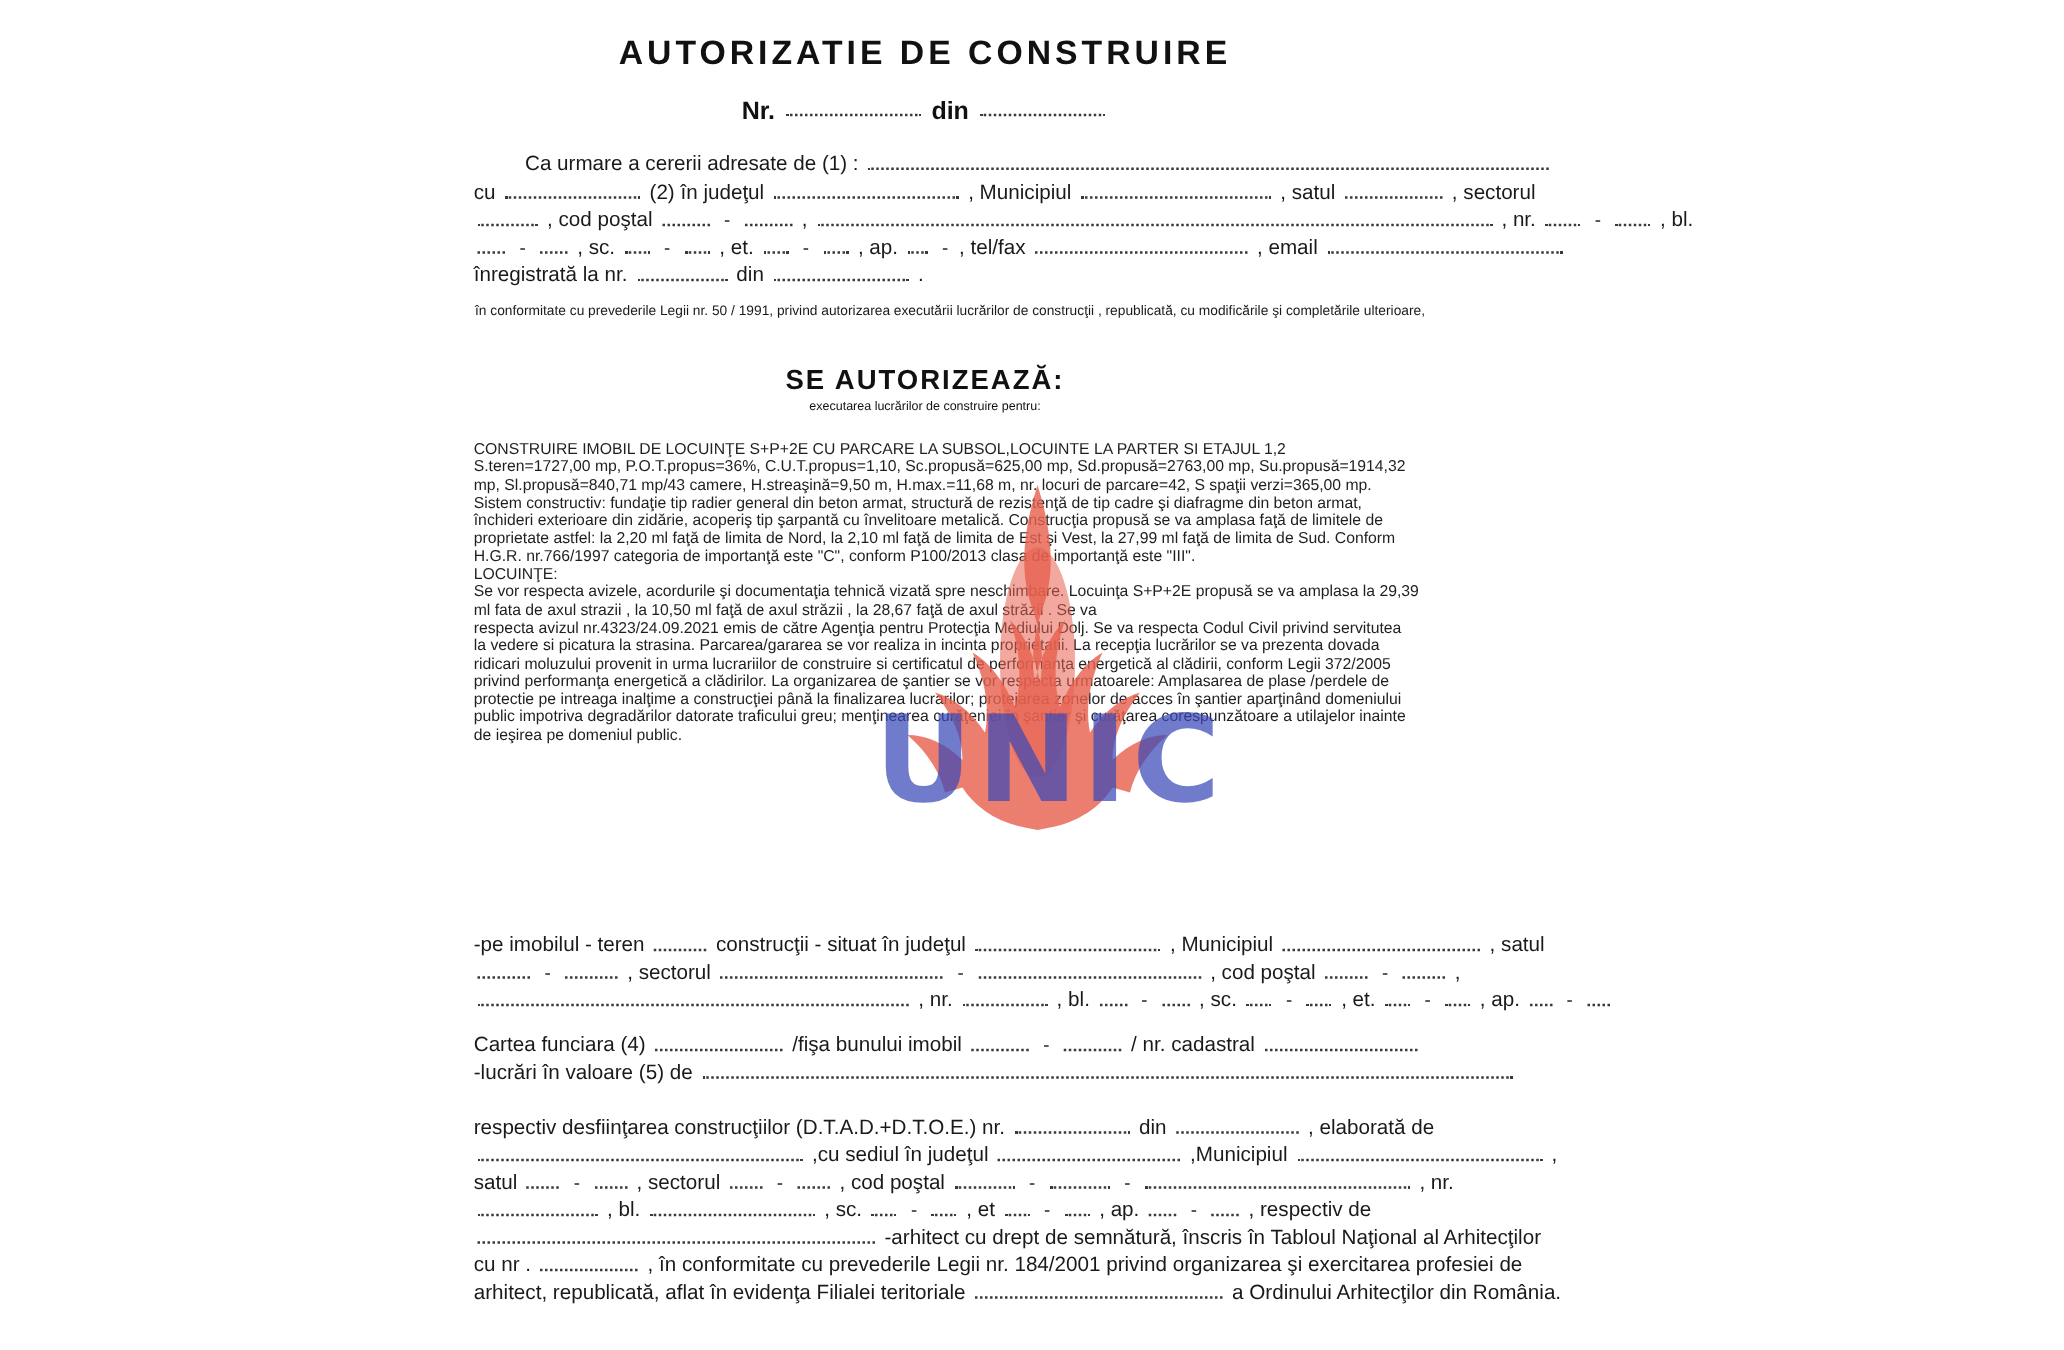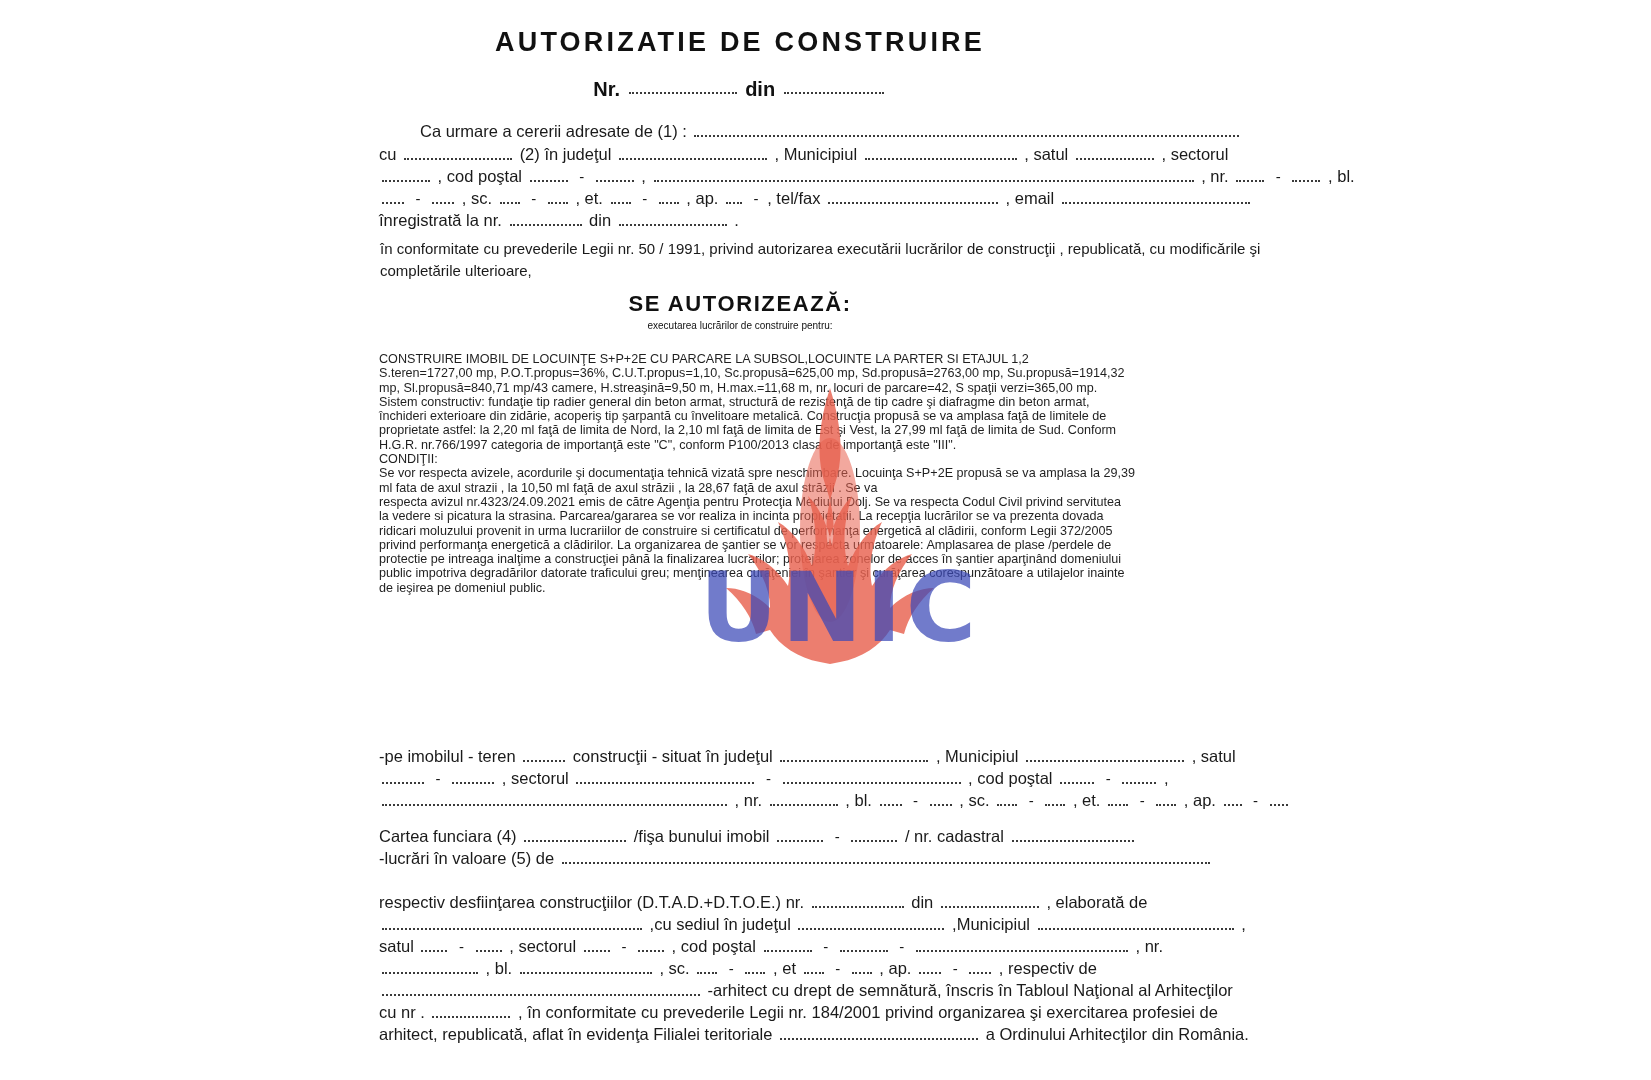--- a/index.html
+++ b/index.html
@@ -79,21 +79,21 @@
     position:absolute;
     font-size:16.5px;
     line-height:18px;
     white-space:nowrap;
     color:#1a1a1a;
   }
 
   
   .legal{
     position:absolute;left:380px;top:238px;width:900px;
-    font-size:15px;line-height:22px;
+    font-size:11px;line-height:22px;
     color:#1a1a1a;
   }
 
   
   .body-block{
     position:absolute;left:379px;top:352px;width:800px;
     font-size:12.6px;
     line-height:14.3px;
     color:#1f1f1f;
     z-index:2;
@@ -191,21 +191,21 @@
   <div class="wm-text">UNIC</div>
 
   <div class="body-block">
     <p>CONSTRUIRE IMOBIL DE LOCUINŢE S+P+2E CU PARCARE LA SUBSOL,LOCUINTE LA PARTER SI ETAJUL 1,2</p>
     <p>S.teren=1727,00 mp, P.O.T.propus=36%, C.U.T.propus=1,10, Sc.propusă=625,00 mp, Sd.propusă=2763,00 mp, Su.propusă=1914,32</p>
     <p>mp, Sl.propusă=840,71 mp/43 camere, H.streaşină=9,50 m, H.max.=11,68 m, nr. locuri de parcare=42, S spaţii verzi=365,00 mp.</p>
     <p>Sistem constructiv: fundaţie tip radier general din beton armat, structură de rezistenţă de tip cadre şi diafragme din beton armat,</p>
     <p>închideri exterioare din zidărie, acoperiş tip şarpantă cu învelitoare metalică. Construcţia propusă se va amplasa faţă de limitele de</p>
     <p>proprietate astfel: la 2,20 ml faţă de limita de Nord, la 2,10 ml faţă de limita de Est şi Vest, la 27,99 ml faţă de limita de Sud. Conform</p>
     <p>H.G.R. nr.766/1997 categoria de importanţă este "C", conform P100/2013 clasa de importanţă este "III".</p>
-    <p>CONDIŢII:</p>
+    <p>LOCUINŢE:</p>
     <p>Se vor respecta avizele, acordurile şi documentaţia tehnică vizată spre neschimbare. Locuinţa S+P+2E propusă se va amplasa la 29,39</p>
     <p>ml fata de axul strazii          , la 10,50 ml faţă de axul străzii                           , la 28,67 faţă de axul străzii                              . Se va</p>
     <p>respecta avizul nr.4323/24.09.2021 emis de către Agenţia pentru Protecţia Mediului Dolj. Se va respecta Codul Civil privind servitutea</p>
     <p>la vedere si picatura la strasina. Parcarea/gararea se vor realiza in incinta proprietatii. La recepţia lucrărilor se va prezenta dovada</p>
     <p>ridicari moluzului provenit in urma lucrariilor de construire si certificatul de performanţa energetică al clădirii, conform Legii 372/2005</p>
     <p>privind performanţa energetică a clădirilor. La organizarea de şantier se vor respecta urmatoarele: Amplasarea de plase /perdele de</p>
     <p>protectie pe intreaga inalţime a construcţiei până la finalizarea lucrarilor; protejarea zonelor de acces în şantier aparţinând domeniului</p>
     <p>public impotriva degradărilor datorate traficului greu; menţinearea curăţeniei în şantier şi curăţarea corespunzătoare a utilajelor inainte</p>
     <p>de ieşirea pe domeniul public.</p>
   </div>

